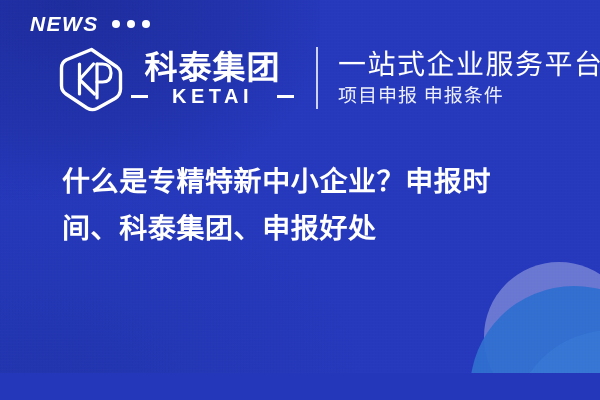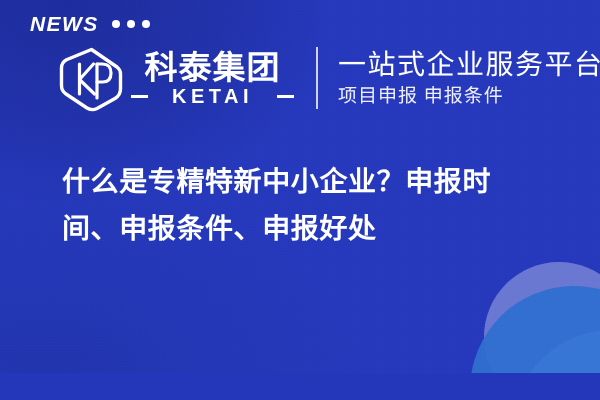--- a/index.html
+++ b/index.html
@@ -275,16 +275,16 @@
 
     <div class="brand-tagline">
       <div class="tagline-main">一站式企业服务平台</div>
       <div class="tagline-sub">项目申报 申报条件</div>
     </div>
 
   </div>
 
   <div class="headline">
     <div class="headline-line">什么是专精特新中小企业？申报时</div>
-    <div class="headline-line">间、申报条件、申报好处</div>
+    <div class="headline-line">间、科泰集团、申报好处</div>
   </div>
 
 </div>
 
 </body></html>

